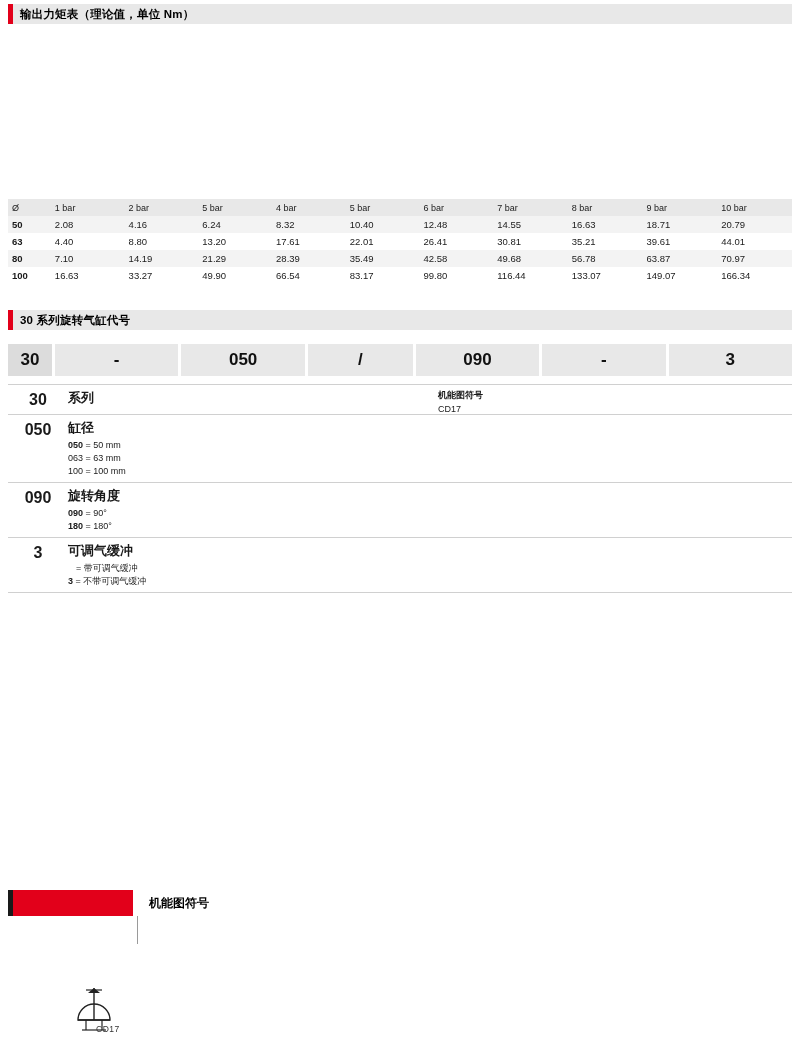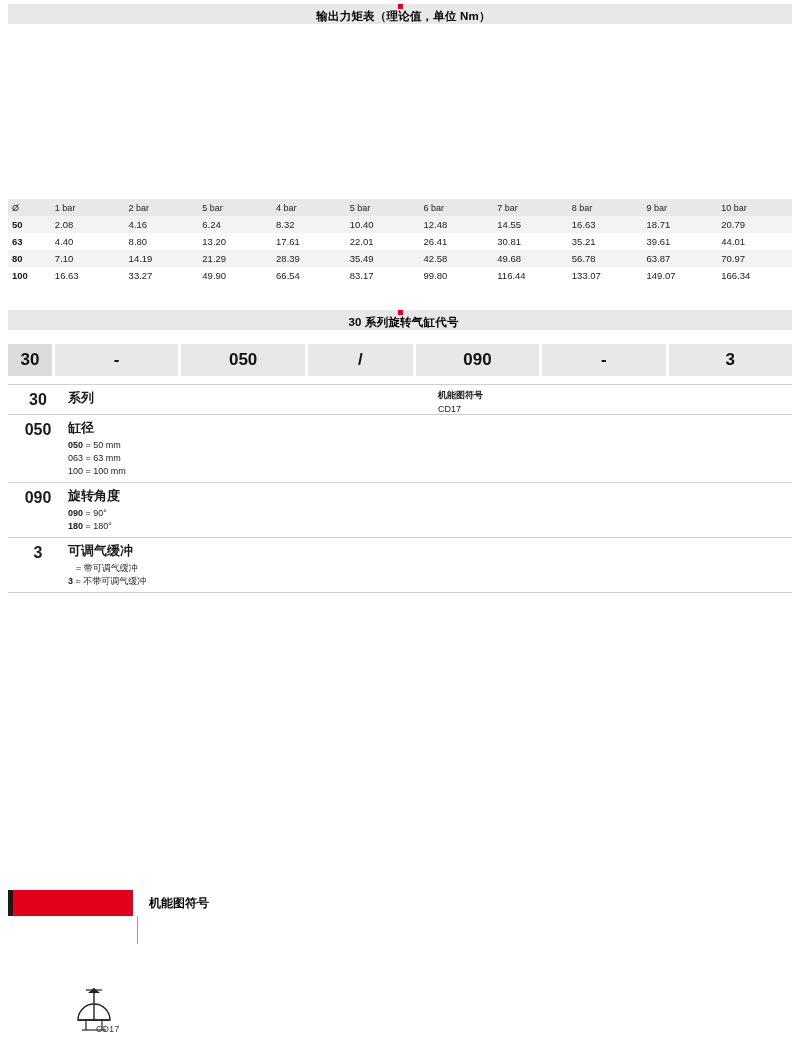--- a/index.html
+++ b/index.html
@@ -174,21 +174,21 @@
     top: 134px;
     font-size: 8.5px;
     letter-spacing: .5px;
     color: #333;
     font-family: "Liberation Sans", sans-serif;
   }
 </style>
 </head>
 <body>
 
-<div class="section-bar" style="margin-top:4px;flex-direction:column;">
+<div class="section-bar" style="margin-top:4px;">
   <div class="accent"></div>
   <div class="title">输出力矩表（理论值，单位 Nm）</div>
 </div>
 
 <div class="torque-wrap" style="margin-top:175px;">
   <table class="torque">
     <thead>
       <tr>
         <th class="c0">Ø</th>
         <th class="cN">1 bar</th>
@@ -253,21 +253,21 @@
         <td class="cN">99.80</td>
         <td class="cN">116.44</td>
         <td class="cN">133.07</td>
         <td class="cN">149.07</td>
         <td class="cN">166.34</td>
       </tr>
     </tbody>
   </table>
 </div>
 
-<div class="section-bar" style="margin-top:26px;flex-direction:column;">
+<div class="section-bar" style="margin-top:26px;">
   <div class="accent"></div>
   <div class="title">30 系列旋转气缸代号</div>
 </div>
 
 <div class="code-row">
   <div class="code-cell cc-30">30</div>
   <div class="code-cell cc-d1">-</div>
   <div class="code-cell cc-050">050</div>
   <div class="code-cell cc-sl">/</div>
   <div class="code-cell cc-090">090</div>

